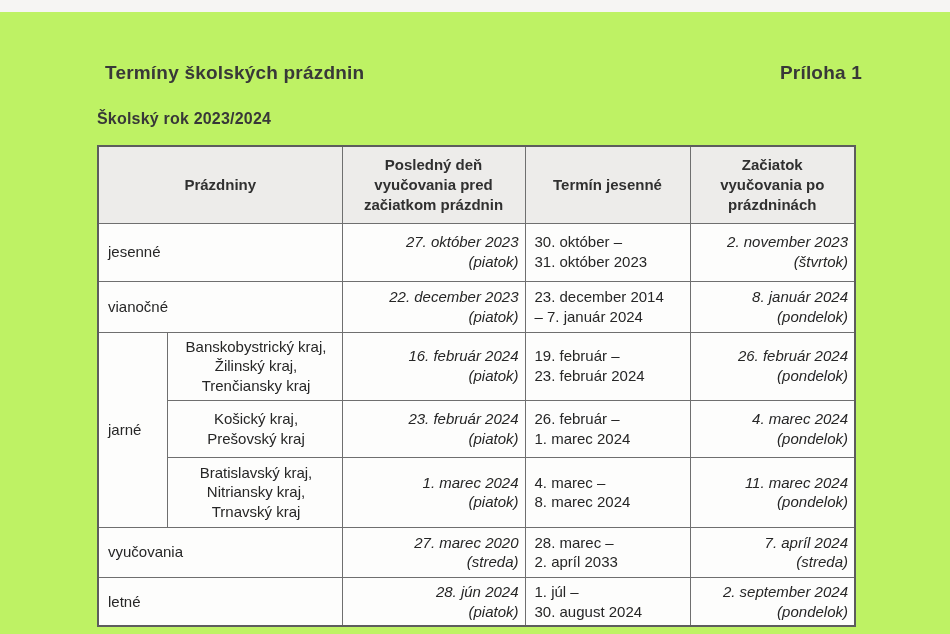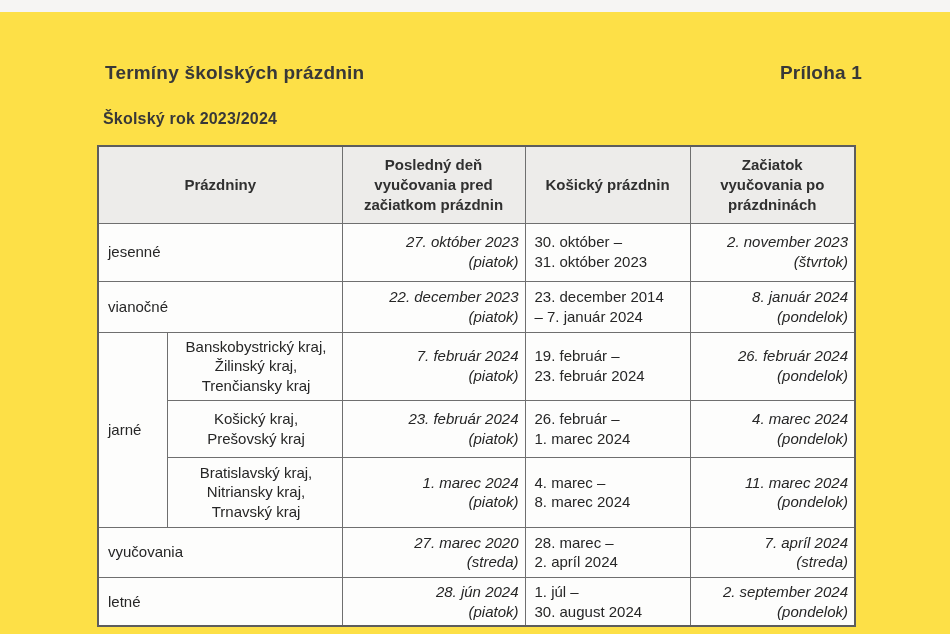--- a/index.html
+++ b/index.html
@@ -5,21 +5,21 @@
   * { margin: 0; padding: 0; box-sizing: border-box; }
   html, body { width: 950px; height: 634px; }
   body {
     font-family: "Liberation Sans", sans-serif;
     background: #ffffff;
   }
   .page {
     position: relative;
     width: 950px;
     height: 634px;
-    background: #fde047;
+    background: #bef264;
     overflow: hidden;
   }
   .top-strip {
     position: absolute;
     top: 0; left: 0; right: 0;
     height: 12px;
     background: #f6f5f3;
   }
   .doc-header {
     position: absolute;
@@ -31,21 +31,21 @@
     align-items: baseline;
   }
   .doc-title, .doc-annex {
     font-size: 19px;
     font-weight: bold;
     color: #383838;
     letter-spacing: 0.2px;
   }
   .doc-subtitle {
     position: absolute;
-    left: 103px;
+    left: 97px;
     top: 110px;
     font-size: 16px;
     font-weight: bold;
     color: #383838;
     letter-spacing: 0.2px;
   }
   table.holidays {
     position: absolute;
     left: 97px;
     top: 145px;
@@ -99,21 +99,21 @@
       <col style="width:165px">
       <col style="width:165px">
     </colgroup>
 
     <tbody>
         <tr style="height:77px">
       <th colspan="2">Prázdniny</th>
       <th>Posledný deň
 vyučovania pred
 začiatkom prázdnin</th>
-      <th>Košický prázdnin</th>
+      <th>Termín jesenné</th>
       <th>Začiatok
 vyučovania po
 prázdninách</th>
     </tr>
 
     <tr style="height:58px">
       <td colspan="2">jesenné</td>
       <td class="c-italic">27. október 2023
 (piatok)</td>
       <td>30. október –
@@ -130,21 +130,21 @@
 – 7. január 2024</td>
       <td class="c-italic">8. január 2024
 (pondelok)</td>
     </tr>
 
     <tr style="height:64px">
       <td rowspan="3" class="holiday-span-cell">jarné</td>
       <td class="region-cell">Banskobystrický kraj,
 Žilinský kraj,
 Trenčiansky kraj</td>
-      <td class="c-italic">7. február 2024
+      <td class="c-italic">16. február 2024
 (piatok)</td>
       <td>19. február –
 23. február 2024</td>
       <td class="c-italic">26. február 2024
 (pondelok)</td>
     </tr>
 
     <tr style="height:57px">
       <td class="region-cell">Košický kraj,
 Prešovský kraj</td>
@@ -166,21 +166,21 @@
 8. marec 2024</td>
       <td class="c-italic">11. marec 2024
 (pondelok)</td>
     </tr>
 
     <tr style="height:50px">
       <td colspan="2">vyučovania</td>
       <td class="c-italic">27. marec 2020
 (streda)</td>
       <td>28. marec –
-2. apríl 2024</td>
+2. apríl 2033</td>
       <td class="c-italic">7. apríl 2024
 (streda)</td>
     </tr>
 
     <tr style="height:47px">
       <td colspan="2">letné</td>
       <td class="c-italic">28. jún 2024
 (piatok)</td>
       <td>1. júl –
 30. august 2024</td>

